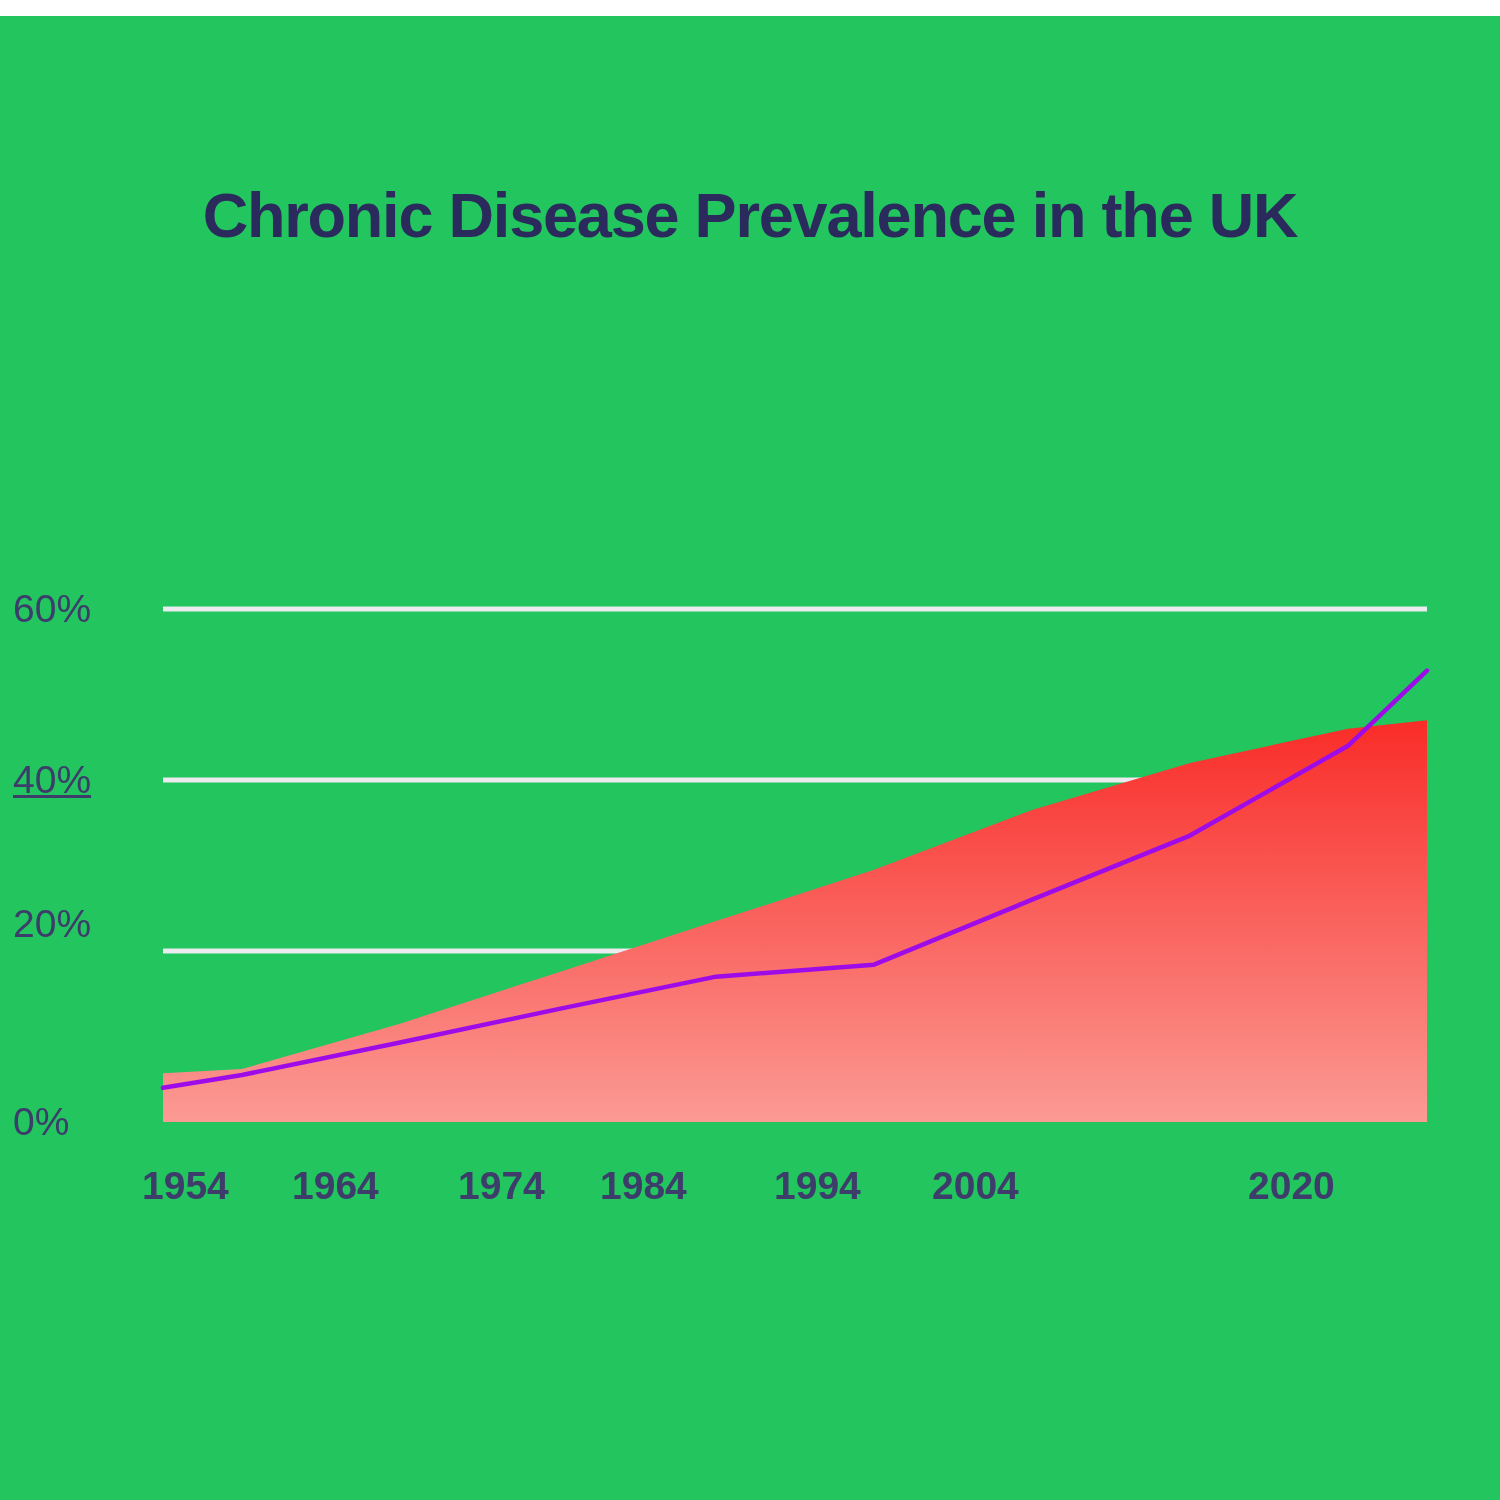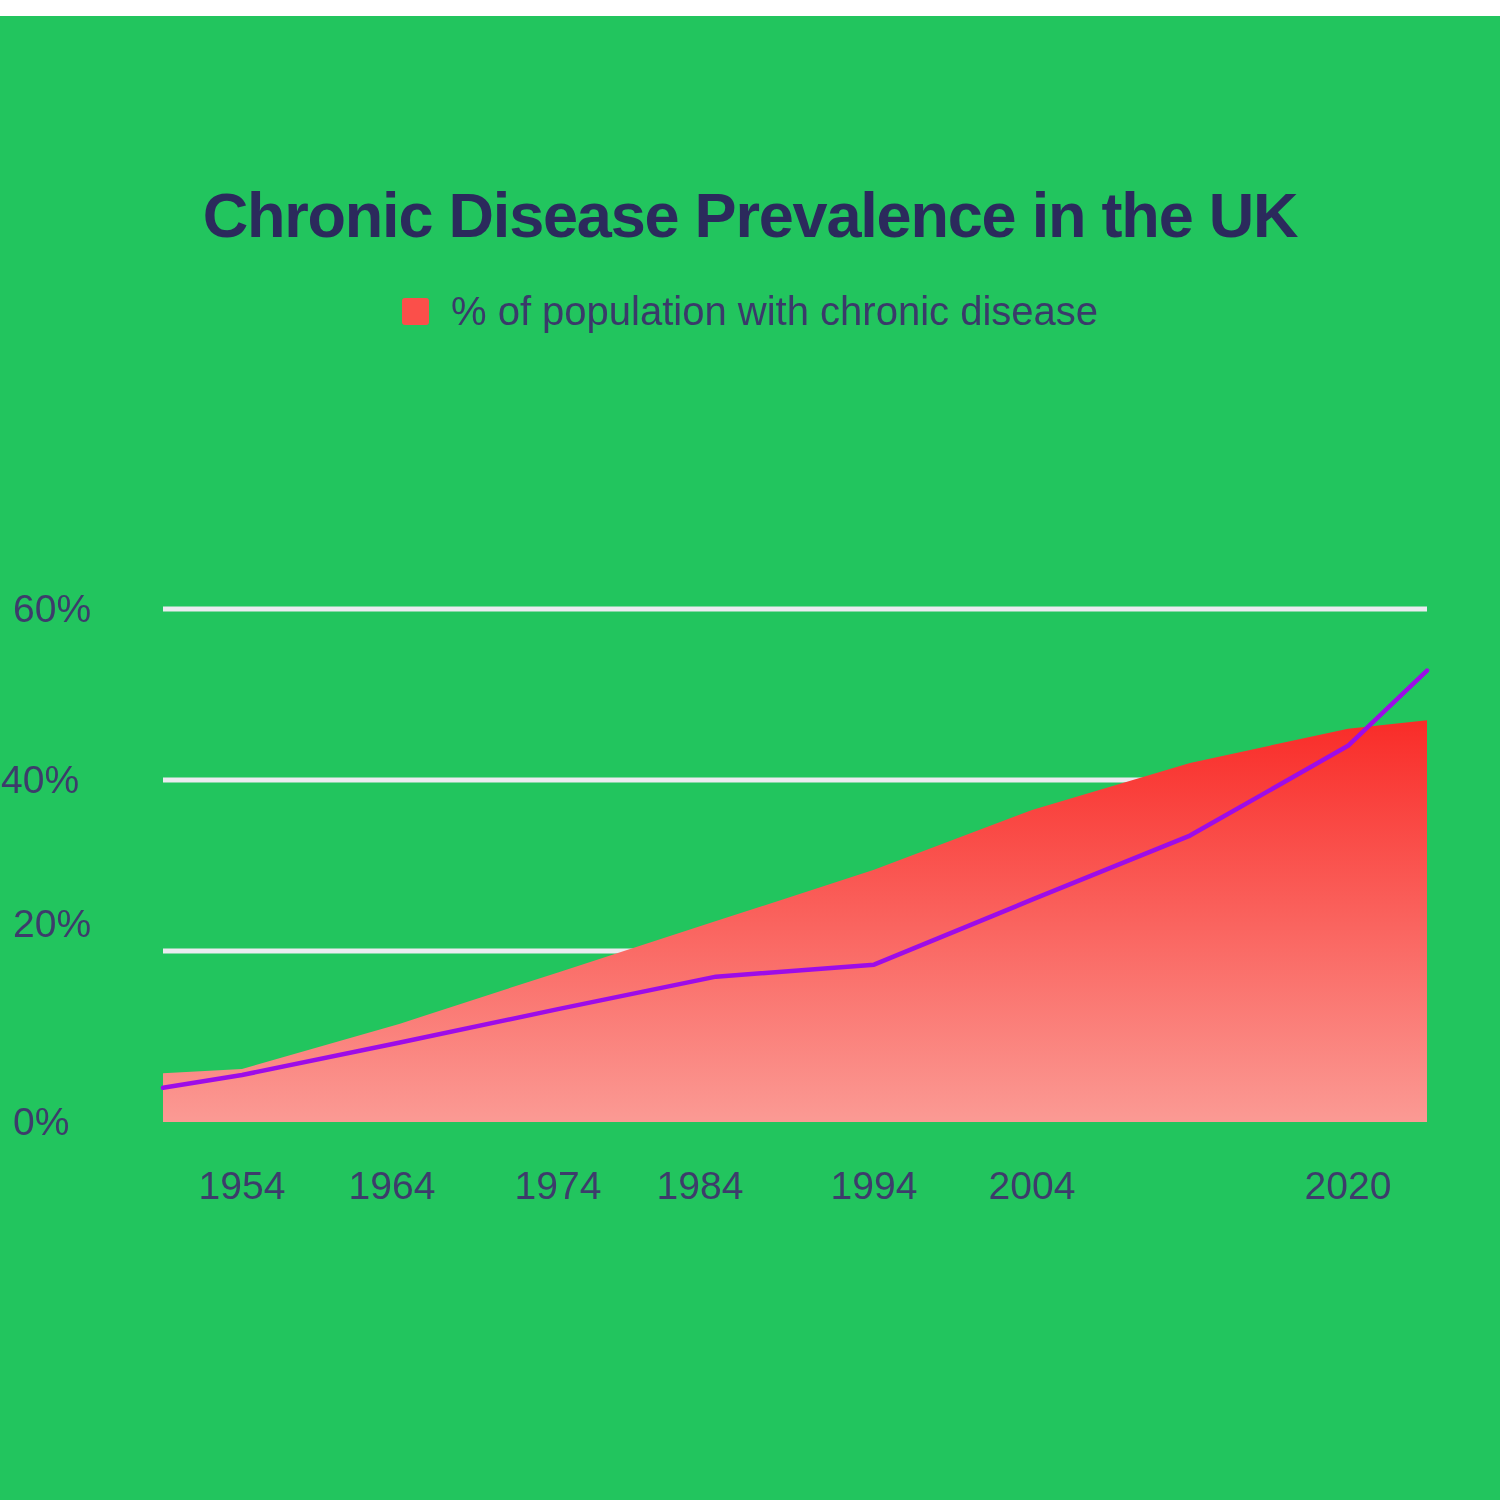--- a/index.html
+++ b/index.html
@@ -97,39 +97,36 @@
     width: 130px;
     font-size: 39px;
     color: #3d3c6b;
     transform: translateY(-50%);
     white-space: nowrap;
   }
   .x-tick {
     position: absolute;
     top: 1148px;
     width: 200px;
-    text-align: center;
+    text-align: left;
     font-size: 39px;
     color: #3d3c6b;
     transform: translateX(-100px);
     white-space: nowrap;
+    font-weight: bold;
   }
 </style>
 </head>
 <body>
 
 <div id="chart-root">
 
   <div class="chart-title">Chronic Disease Prevalence in the UK</div>
 
   <div class="legend">
-    <div class="legend-item">
-      <span class="legend-swatch big" style="background:#fb4f4a;"></span>
-      <span class="legend-label">% of population with chronic disease</span>
-    </div>
   </div>
 
   <div class="plot-wrap">
     <svg class="plot" viewBox="0 0 1500 1500">
       <defs>
         <linearGradient id="areaGrad" x1="0" y1="0" x2="0" y2="1">
           <stop offset="0%" stop-color="#f92c28"></stop>
           <stop offset="100%" stop-color="#fb9a94"></stop>
         </linearGradient>
       </defs>
@@ -139,21 +136,21 @@
           <line x1="163" x2="1427" y1="764" y2="764" stroke="#ebebf0" stroke-width="5"></line>
           <line x1="163" x2="1427" y1="593" y2="593" stroke="#ebebf0" stroke-width="5"></line>
         </g>
       <path id="area-path" fill="url(#areaGrad)" stroke="none" d="M 163 1057.265 L 242 1052.99 L 400 1007.675 L 558 956.375 L 716 905.075 L 874 853.775 L 1032 793.925 L 1190 746.9 L 1348 712.7 L 1427 704.15 L 1427 1106 L 163 1106 Z"></path>
       <path id="line-path" fill="none" stroke="#9d0ce8" stroke-width="4.5" stroke-linejoin="round" stroke-linecap="round" d="M 163 1071.8 L 242 1058.975 L 400 1026.485 L 558 993.14 L 716 960.65 L 874 948.6800000000001 L 1032 883.7 L 1190 819.575 L 1348 729.8 L 1427 654.56"></path>
     </svg>
 
     <div id="y-ticks">
         <div class="y-tick" style="left: 13px; top: 1106px;">0%</div>
         <div class="y-tick" style="left: 13px; top: 908px;">20%</div>
-        <div class="y-tick" style="left: 1px; top: 764px;">40%</div>
+        <div class="y-tick" style="left: 13px; top: 764px; text-decoration: underline;">40%</div>
         <div class="y-tick" style="left: 13px; top: 593px;">60%</div>
       </div>
 
     <div id="x-ticks">
         <div class="x-tick" style="left: 242px;">1954</div>
         <div class="x-tick" style="left: 392px;">1964</div>
         <div class="x-tick" style="left: 558px;">1974</div>
         <div class="x-tick" style="left: 700px;">1984</div>
         <div class="x-tick" style="left: 874px;">1994</div>
         <div class="x-tick" style="left: 1032px;">2004</div>

